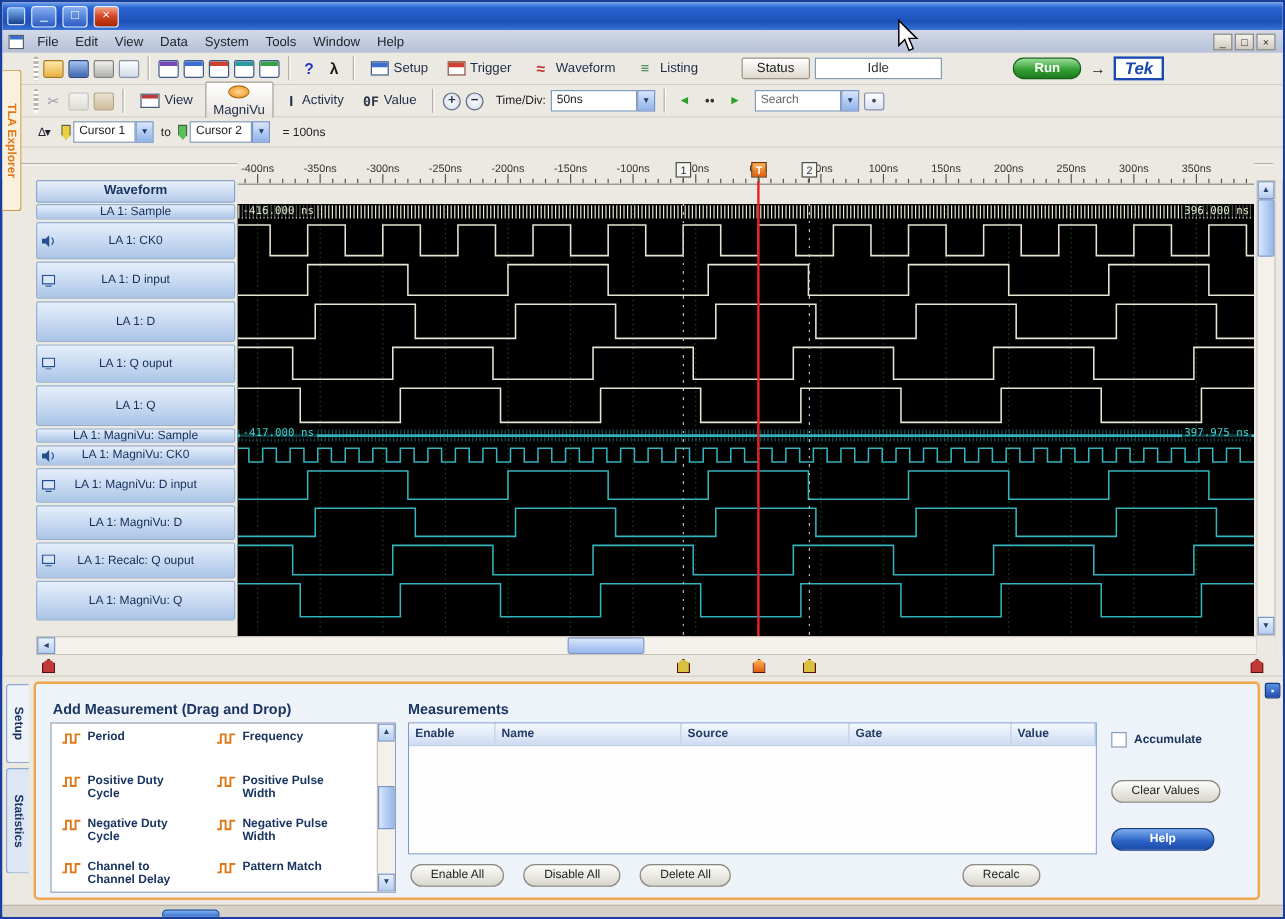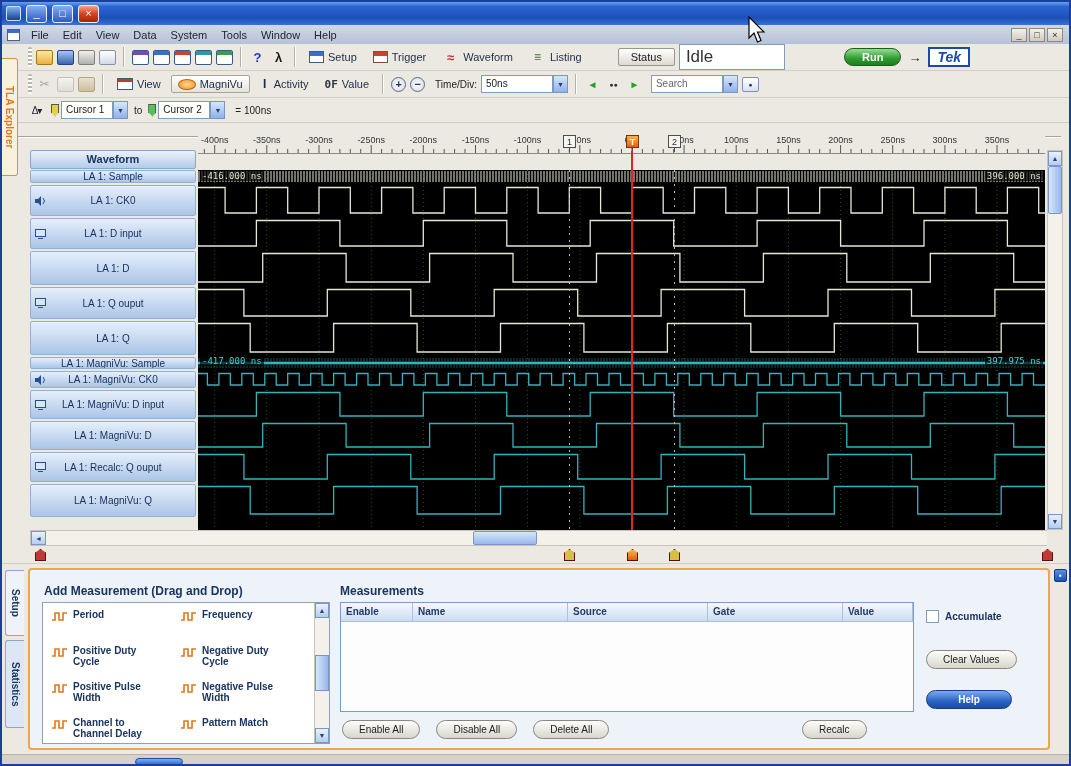--- a/index.html
+++ b/index.html
@@ -48,31 +48,31 @@
   .zoom-in-icon,.zoom-out-icon{border:1px solid #606a7a;border-radius:50%;width:15px;height:15px;color:#2a3446;font-weight:bold;background:radial-gradient(#ffffff,#cdd8ea);font-size:11px;}
   .zoom-in-icon::before{content:"+";}
   .zoom-out-icon::before{content:"−";}
   .search-prev-icon::before{content:"◄";color:#28a028;font-size:10px;}
   .search-next-icon::before{content:"►";color:#28a028;font-size:10px;}
   .binoculars-icon::before{content:"●●";color:#333;font-size:7px;}
   .search-options-icon{background:linear-gradient(#fff,#d8e0f0);border:1px solid #8090b0;}
   .search-options-icon::before{content:"●";color:#445;font-size:7px;}
   .delta-icon::before{content:"Δ▾";color:#223;font-size:10px;letter-spacing:-1px;}
   .tbtn{display:inline-flex;align-items:center;gap:4px;padding:2px 6px;font-size:11px;color:#1c2c48;white-space:nowrap;flex:none;}
-  .tbtn.raised{background:linear-gradient(#ffffff,#e6e2da);border:1px solid #a8a498;border-radius:2px;}
+  .tbtn.raised{background:linear-gradient(#ffffff,#e6e2da);border:1px solid #a8a498;border-radius:2px;flex-direction:column;}
   .setup-icon{width:15px;height:12px;background:#fff;border:1px solid #3a5a88;box-shadow:inset 0 4px 0 #3a6ed0;}
   .trigger-icon{width:15px;height:12px;background:#fff;border:1px solid #884a3a;box-shadow:inset 0 4px 0 #d04030;}
   .waveform-glyph-icon::before{content:"≈";color:#c03030;font-weight:bold;font-size:13px;}
   .listing-glyph-icon::before{content:"≡";color:#2a7a3a;font-weight:bold;font-size:12px;}
   .view-icon{width:16px;height:12px;background:#fff;border:1px solid #445a72;box-shadow:inset 0 3px 0 #c03838;}
   .magnivu-icon{width:18px;height:11px;border-radius:50%;background:radial-gradient(#ffd890,#ef8f1f);border:1px solid #b06810;}
   .activity-icon{font-weight:bold;color:#1c2c48;font-size:12px;width:10px;text-align:center;}
   .value-icon{font-family:"DejaVu Sans Mono",monospace;font-size:11px;font-weight:bold;color:#2a3446;}
   .status-label{border:1px solid #9a968c;background:linear-gradient(#ffffff,#ded9cf);padding:2px 12px;font-size:11px;border-radius:2px;color:#222;margin-left:26px;}
-  .status-value{background:#fff;border:1px solid #7f9db9;min-width:106px;font-size:17px;padding:2px 6px;color:#333;}
+  .status-value{background:#fff;border:1px solid #7f9db9;min-width:106px;font-size:11px;padding:2px 6px;color:#333;text-align:center;}
   .run-group{margin-left:auto;margin-right:95px;display:flex;align-items:center;gap:7px;}
   .run-btn{background:linear-gradient(#96dc96,#2f9c2f 60%,#1f7c1f);border:1px solid #176017;border-radius:9px;color:#fff;font-weight:bold;font-size:11px;padding:2px 17px;}
   .run-arrow{color:#222;font-size:13px;}
   .tek-logo{border:2px solid #1a4ab0;background:#fff;color:#1a4ab0;font-weight:bold;font-style:italic;padding:0 7px;font-size:14px;}
   .combo{display:inline-flex;align-items:center;flex:none;}
   .combo-field{background:#fff;border:1px solid #7f9db9;height:18px;font-size:10px;padding:2px 4px;min-width:52px;color:#222;white-space:nowrap;}
   .combo-field.wide{min-width:72px;}
   .combo-btn{width:15px;height:18px;background:linear-gradient(#d8e6fb,#8fb2e8);border:1px solid #7a96c8;color:#223c66;font-size:7px;display:flex;align-items:center;justify-content:center;}
   .small-label{font-size:10px;color:#222;}
   .cursor-flag{width:8px;height:13px;border:1px solid #555;margin-right:2px;clip-path:polygon(0 0,100% 0,100% 68%,50% 100%,0 68%);}
@@ -508,27 +508,27 @@
             <div class="meas-item">
               <span><svg width="17" height="13" viewBox="0 0 17 13">
                   <path d="M1,10 h3 v-7 h4 v7 h4 v-7 h4" fill="none" stroke="#e07818" stroke-width="1.6"></path>
                 </svg></span>
               <span class="mi-label">Positive Duty Cycle</span>
             </div>
             <div class="meas-item">
               <span><svg width="17" height="13" viewBox="0 0 17 13">
                   <path d="M1,10 h3 v-7 h4 v7 h4 v-7 h4" fill="none" stroke="#e07818" stroke-width="1.6"></path>
                 </svg></span>
+              <span class="mi-label">Positive Pulse Width</span>
+            </div>
+            <div class="meas-item">
+              <span><svg width="17" height="13" viewBox="0 0 17 13">
+                  <path d="M1,10 h3 v-7 h4 v7 h4 v-7 h4" fill="none" stroke="#e07818" stroke-width="1.6"></path>
+                </svg></span>
               <span class="mi-label">Negative Duty Cycle</span>
-            </div>
-            <div class="meas-item">
-              <span><svg width="17" height="13" viewBox="0 0 17 13">
-                  <path d="M1,10 h3 v-7 h4 v7 h4 v-7 h4" fill="none" stroke="#e07818" stroke-width="1.6"></path>
-                </svg></span>
-              <span class="mi-label">Positive Pulse Width</span>
             </div>
             <div class="meas-item">
               <span><svg width="17" height="13" viewBox="0 0 17 13">
                   <path d="M1,10 h3 v-7 h4 v7 h4 v-7 h4" fill="none" stroke="#e07818" stroke-width="1.6"></path>
                 </svg></span>
               <span class="mi-label">Negative Pulse Width</span>
             </div>
             <div class="meas-item">
               <span><svg width="17" height="13" viewBox="0 0 17 13">
                   <path d="M1,10 h3 v-7 h4 v7 h4 v-7 h4" fill="none" stroke="#e07818" stroke-width="1.6"></path>

